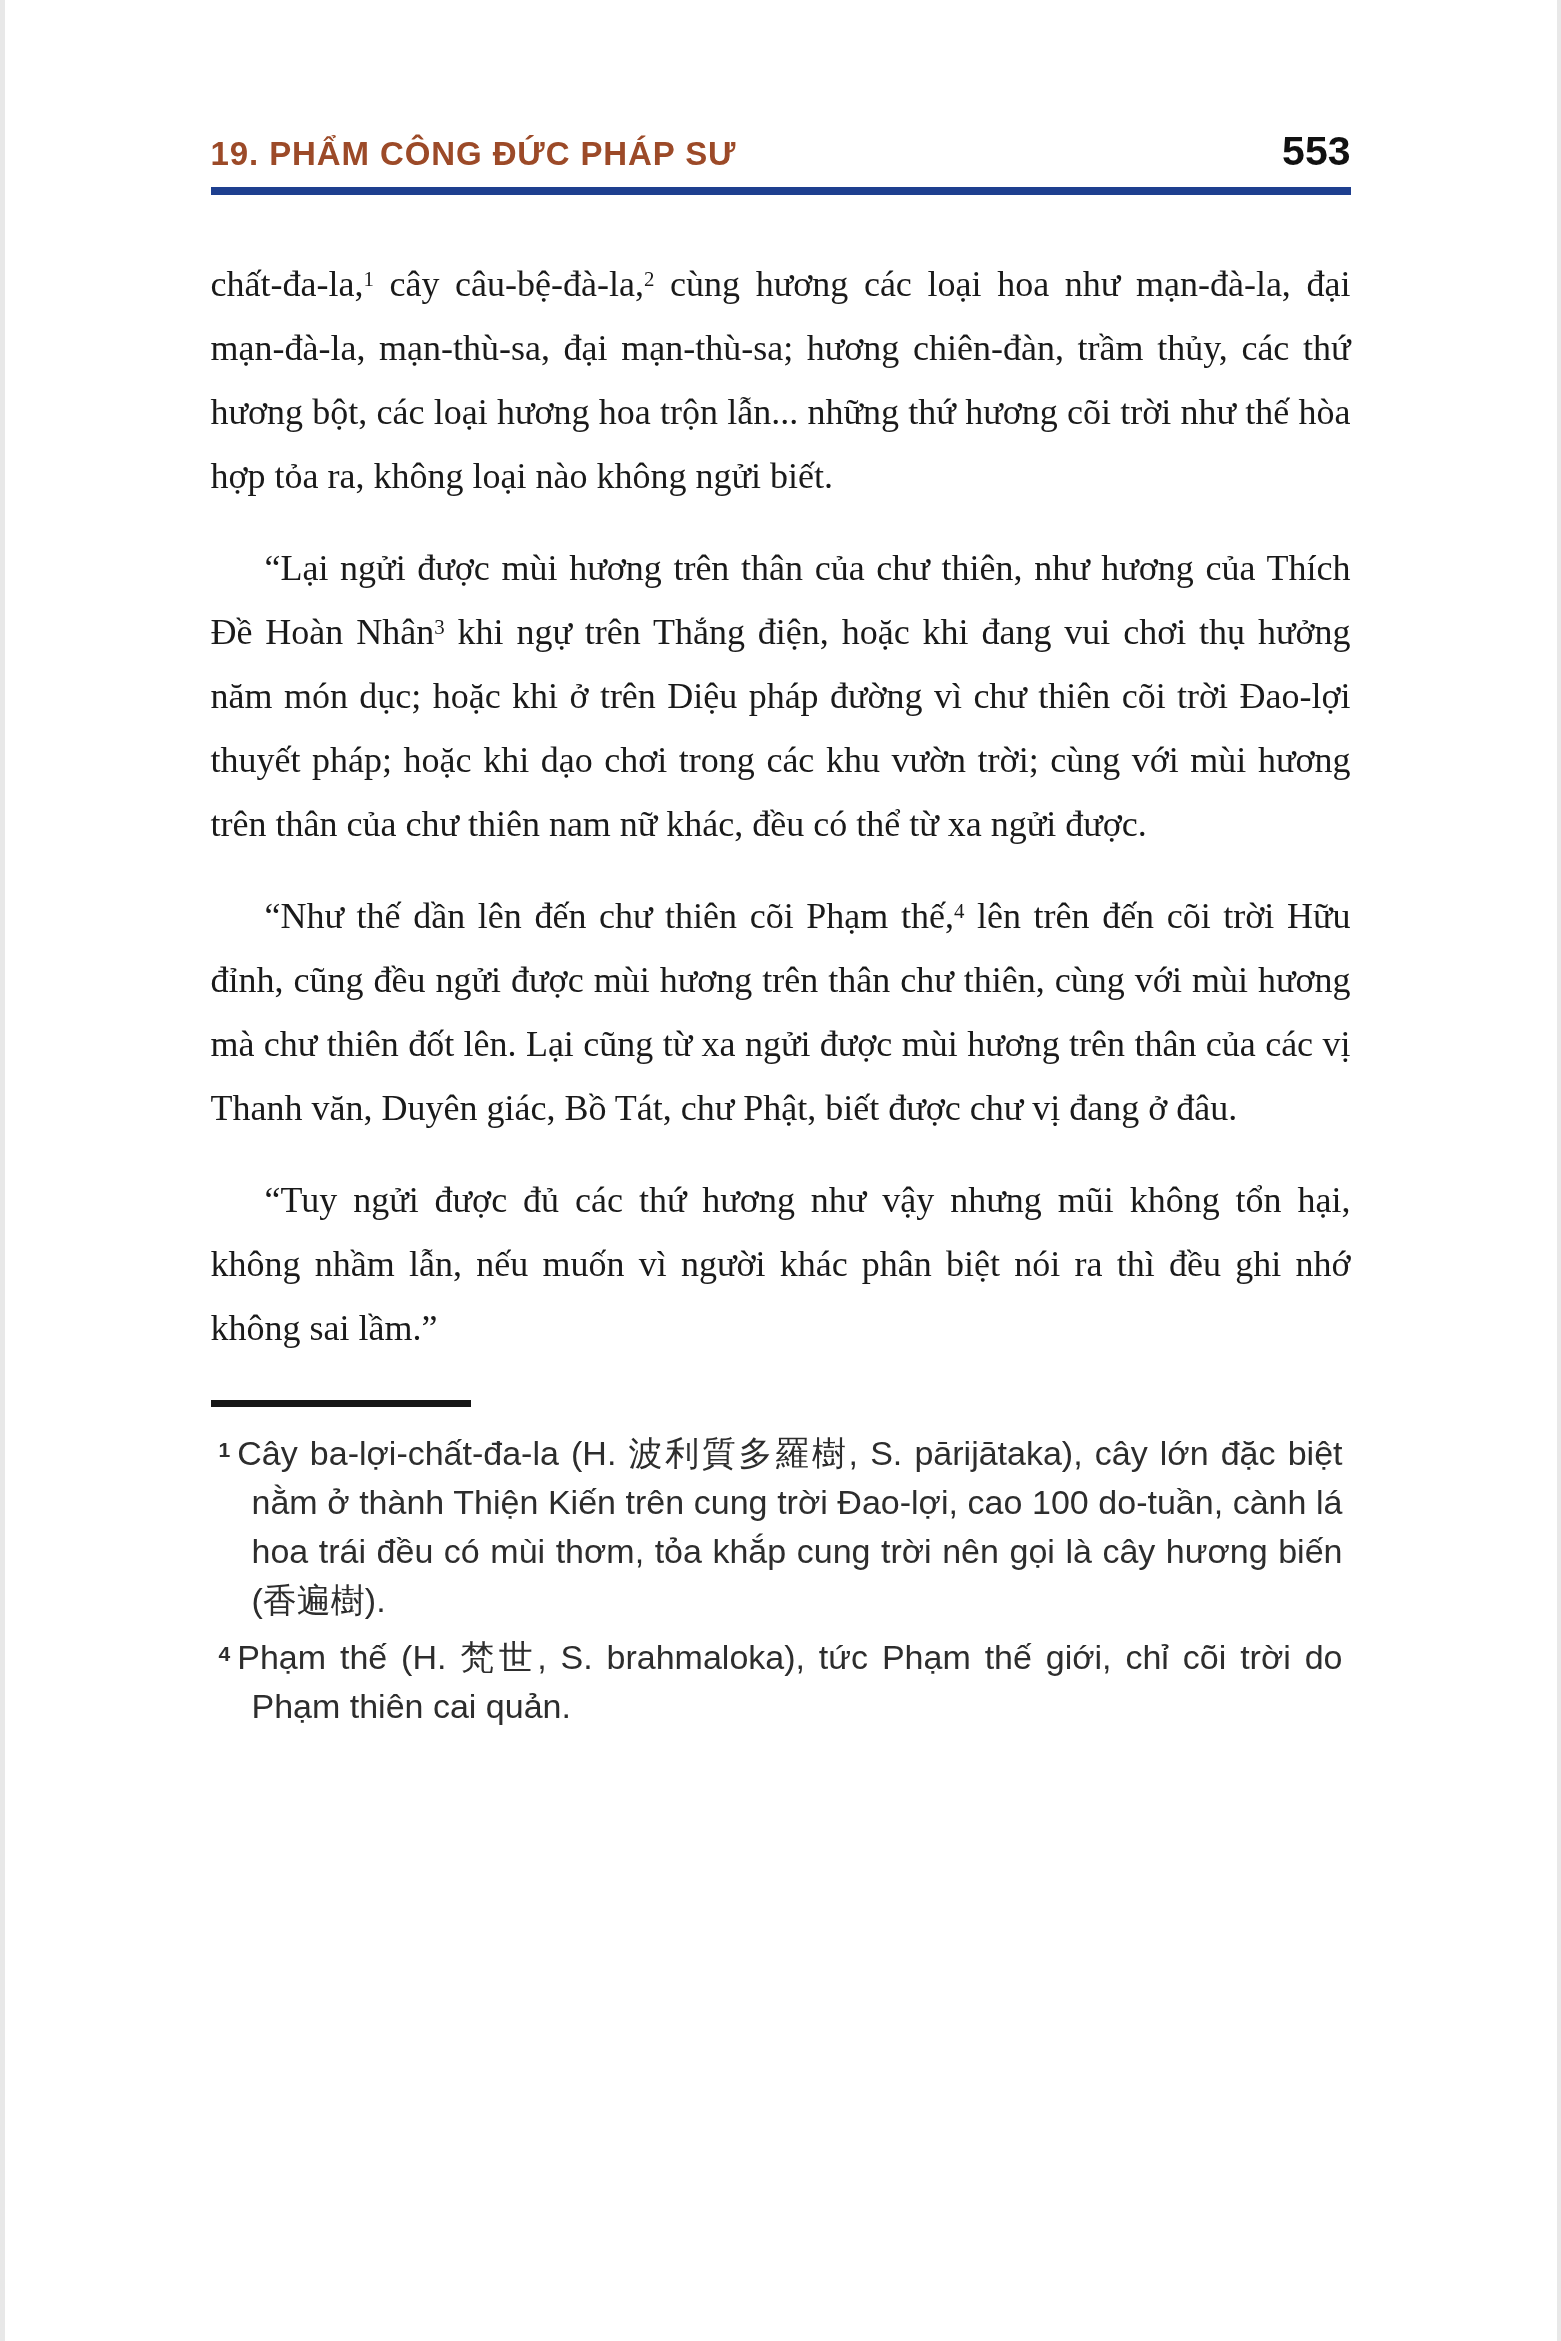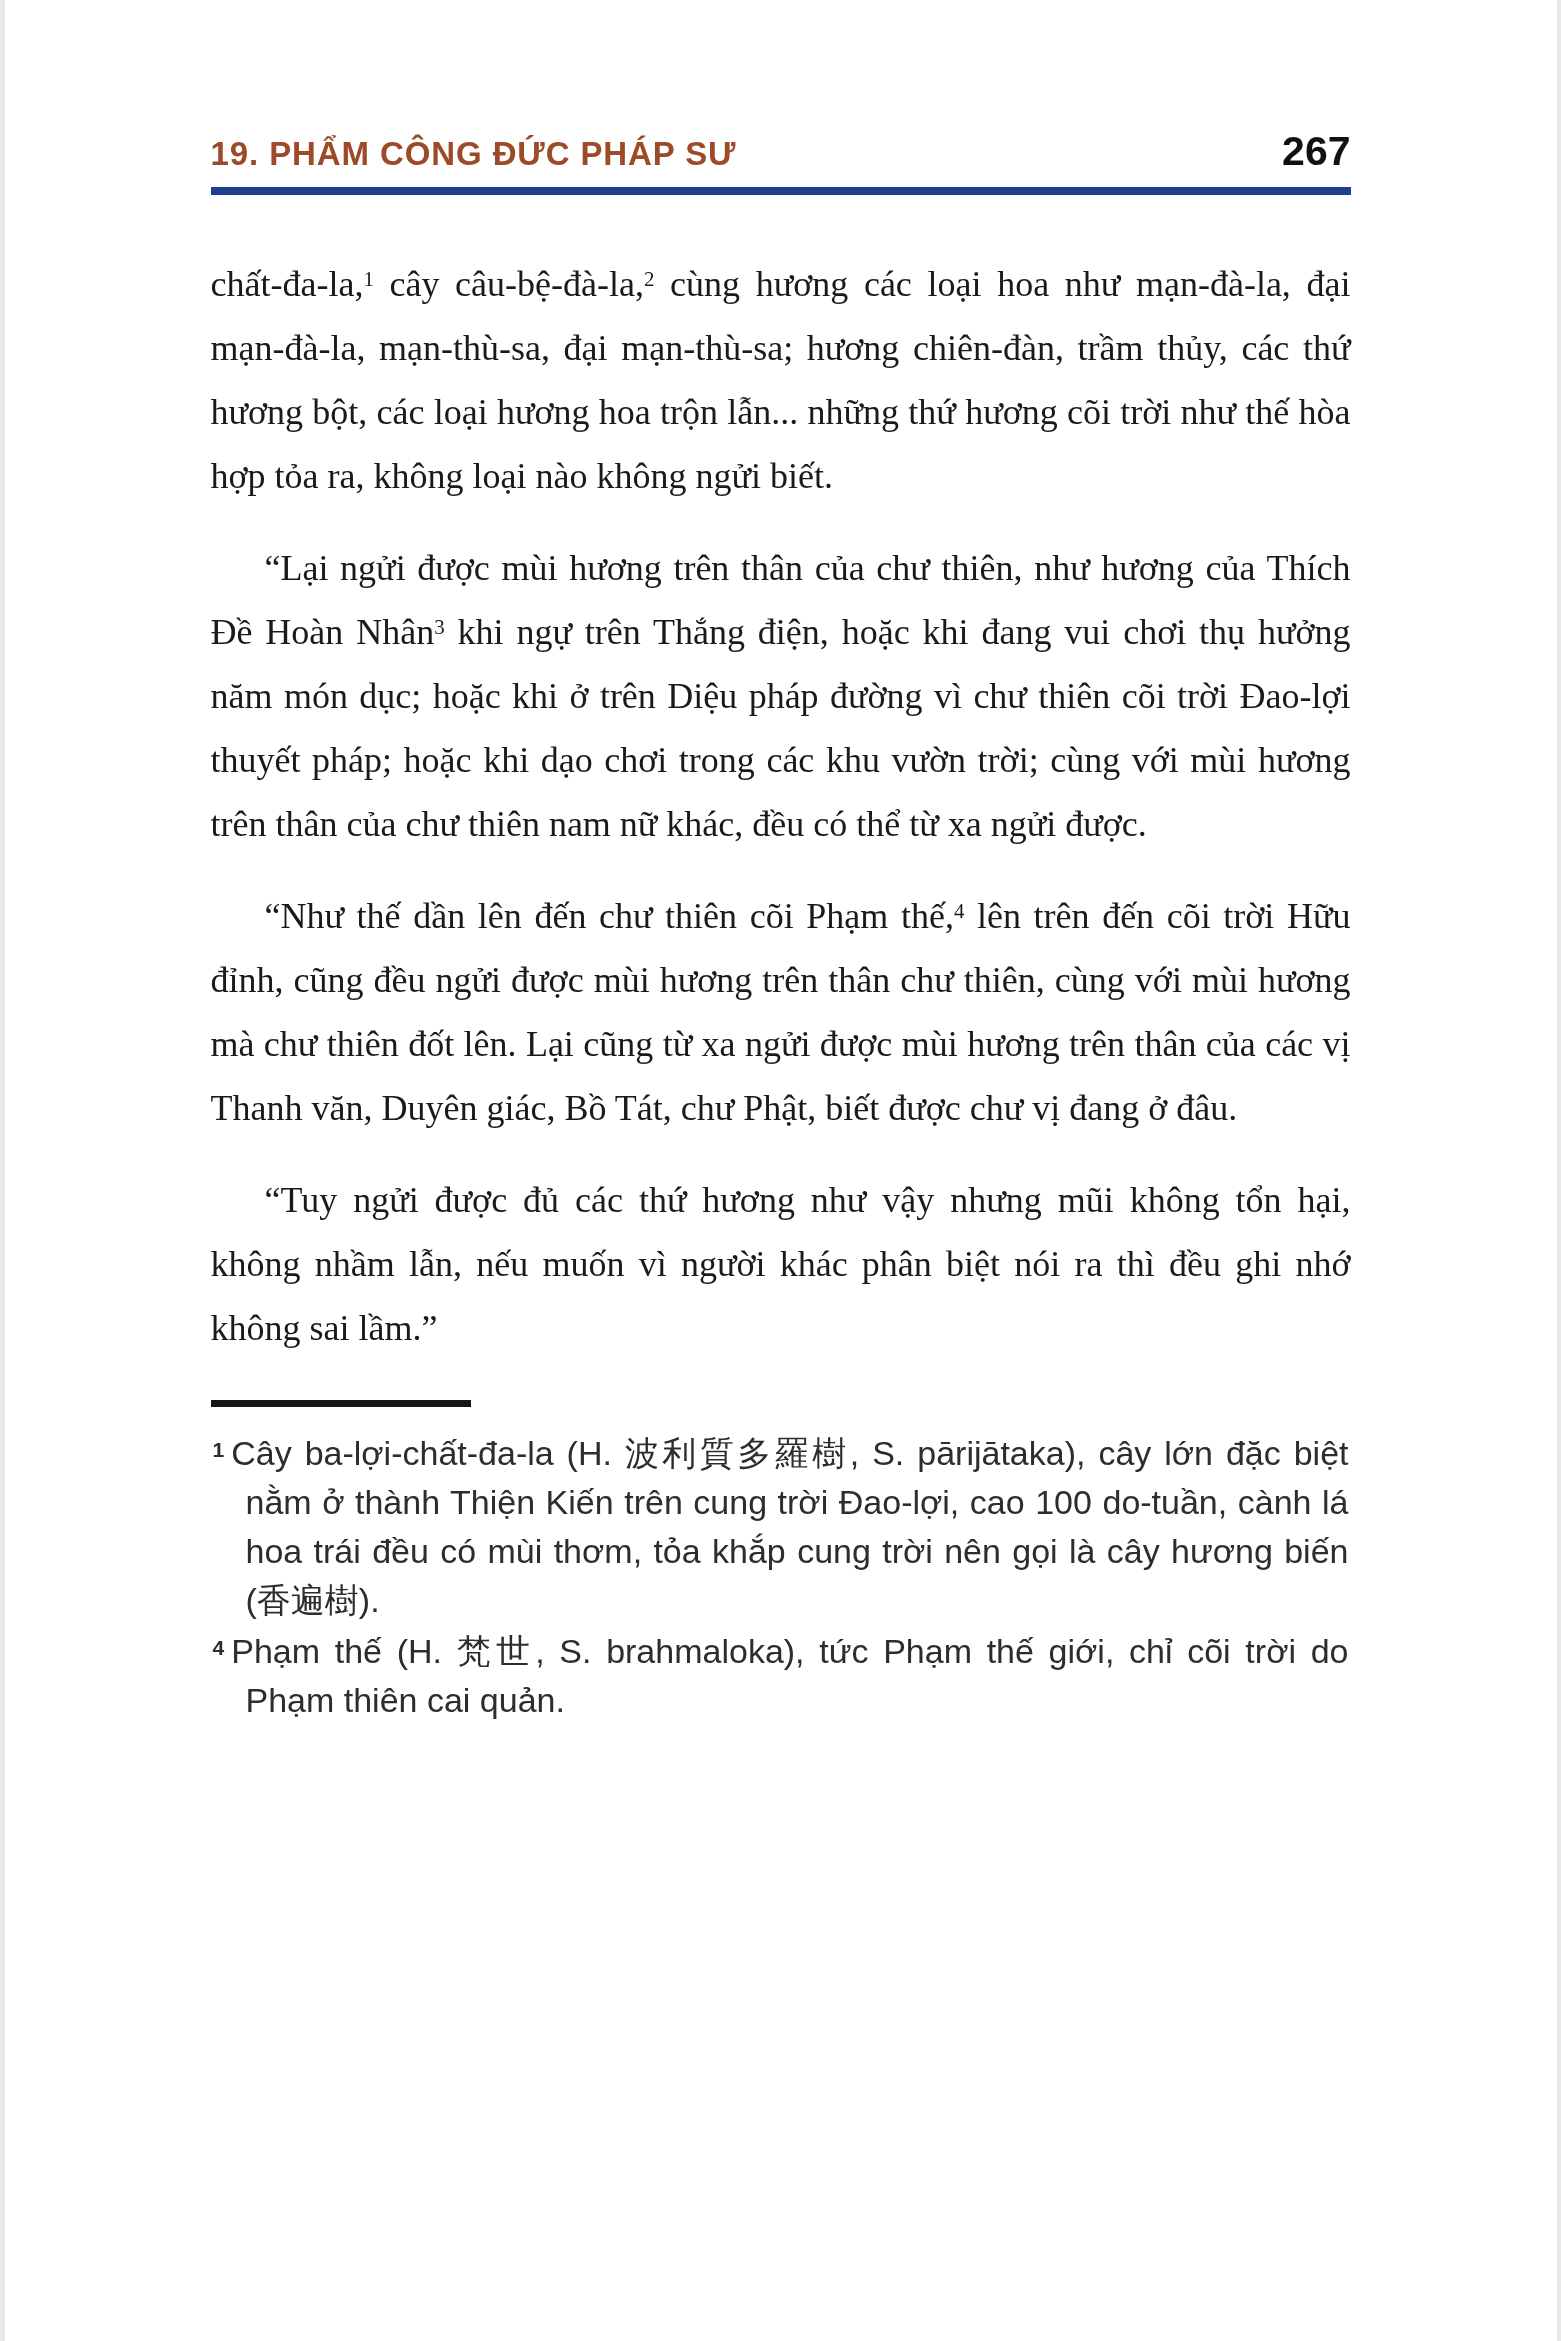--- a/index.html
+++ b/index.html
@@ -71,39 +71,39 @@
     margin-top: 22.6px;
     font-family: "Liberation Sans", sans-serif;
     color: #2d2d2d;
   }
   .footnote {
     font-size: 34px;
     line-height: 49px;
     text-align: justify;
     padding-left: 33px;
     text-indent: -33px;
-    margin: 2px;
+    margin: 8px;
   }
   .fnmark {
     position: relative;
     top: -0.42em;
     font-size: 62%;
     line-height: 0;
     font-weight: bold;
     padding-right: 7px;
   }
 </style>
 </head>
 <body>
 
 <div class="page" style="color: rgb(26, 26, 26);">
 
   <div class="header-row">
     <span class="chapter-title" style="color: rgb(156, 74, 40);">19. PHẨM CÔNG ĐỨC PHÁP SƯ</span>
-    <span class="page-number">267</span>
+    <span class="page-number">553</span>
   </div>
 
   <div class="header-rule" style="background: rgb(30, 63, 143);"></div>
 
   <div class="body-text">
       <p class="para">chất-đa-la,<span class="fnref">1</span> cây câu-bệ-đà-la,<span class="fnref">2</span> cùng hương các loại hoa như mạn-đà-la, đại mạn-đà-la, mạn-thù-sa, đại mạn-thù-sa; hương chiên-đàn, trầm thủy, các thứ hương bột, các loại hương hoa trộn lẫn... những thứ hương cõi trời như thế hòa hợp tỏa ra, không loại nào không ngửi biết.</p>
       <p class="para indent">“Lại ngửi được mùi hương trên thân của chư thiên, như hương của Thích Đề Hoàn Nhân<span class="fnref">3</span> khi ngự trên Thắng điện, hoặc khi đang vui chơi thụ hưởng năm món dục; hoặc khi ở trên Diệu pháp đường vì chư thiên cõi trời Đao-lợi thuyết pháp; hoặc khi dạo chơi trong các khu vườn trời; cùng với mùi hương trên thân của chư thiên nam nữ khác, đều có thể từ xa ngửi được.</p>
       <p class="para indent">“Như thế dần lên đến chư thiên cõi Phạm thế,<span class="fnref">4</span> lên trên đến cõi trời Hữu đỉnh, cũng đều ngửi được mùi hương trên thân chư thiên, cùng với mùi hương mà chư thiên đốt lên. Lại cũng từ xa ngửi được mùi hương trên thân của các vị Thanh văn, Duyên giác, Bồ Tát, chư Phật, biết được chư vị đang ở đâu.</p>
       <p class="para indent">“Tuy ngửi được đủ các thứ hương như vậy nhưng mũi không tổn hại, không nhầm lẫn, nếu muốn vì người khác phân biệt nói ra thì đều ghi nhớ không sai lầm.”</p>
     </div>

